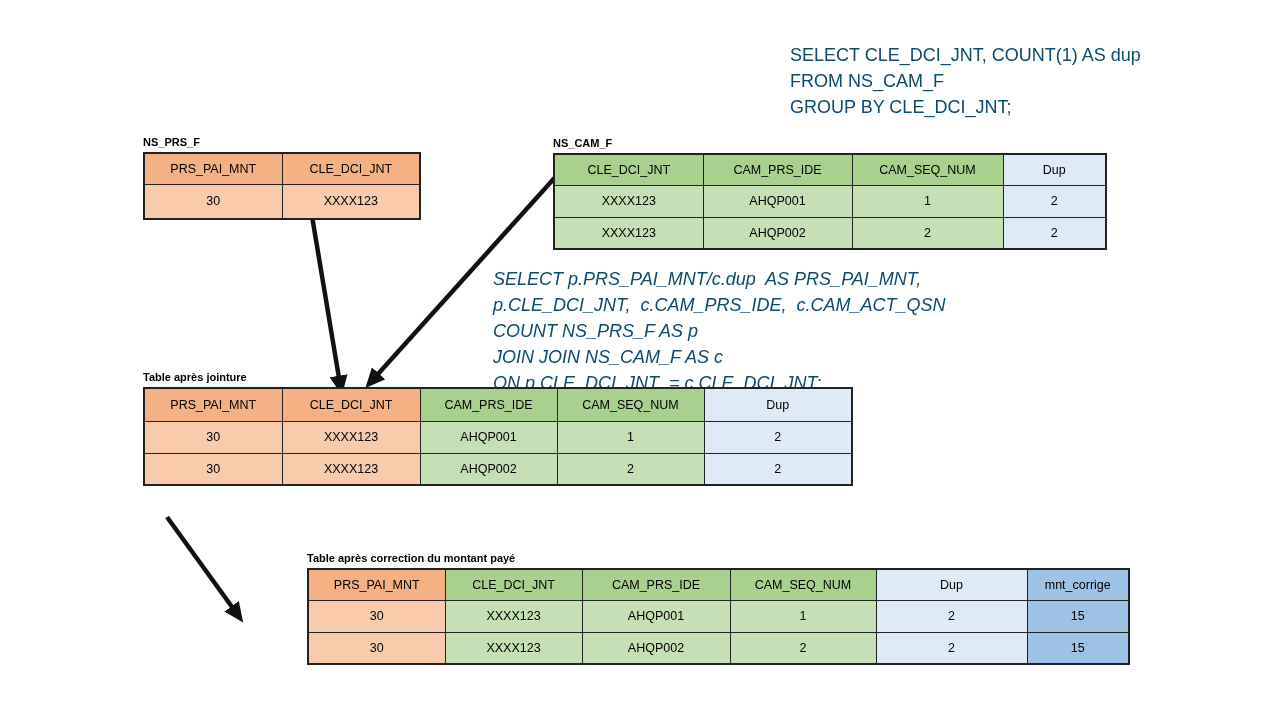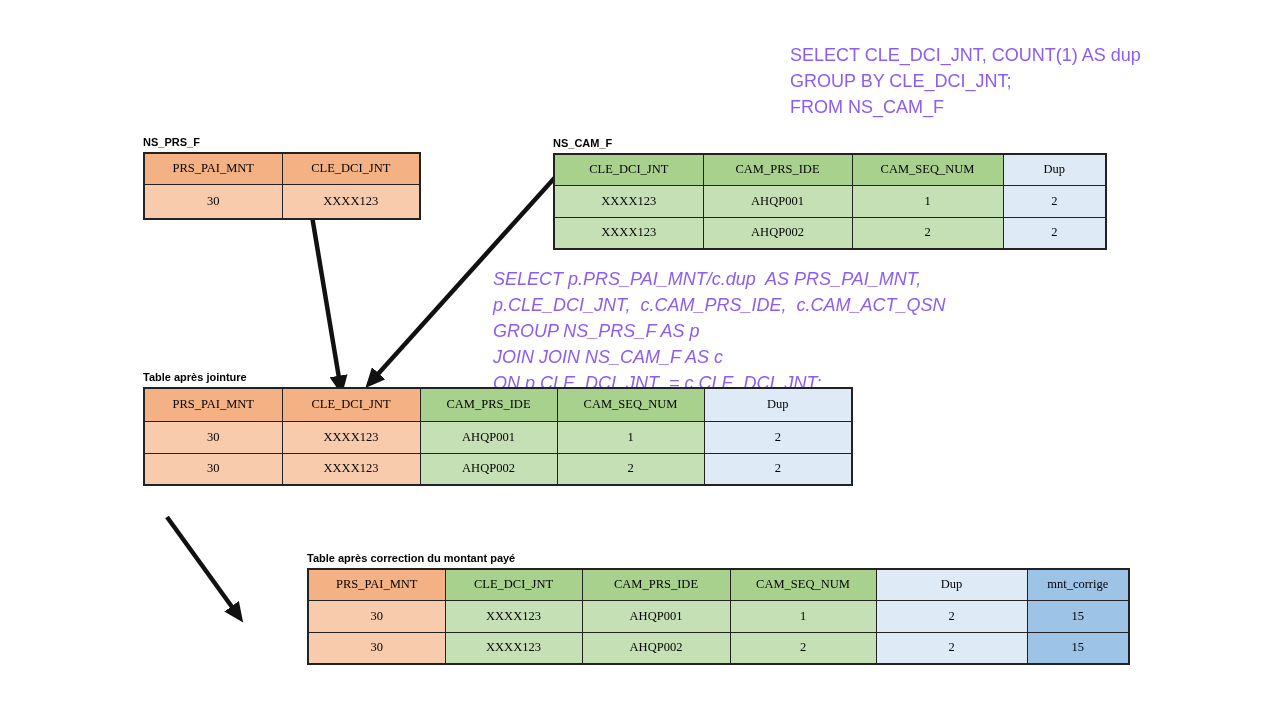--- a/index.html
+++ b/index.html
@@ -23,37 +23,36 @@
     pointer-events: none;
   }
   .arrow-line {
     stroke: var(--arrow, #111111);
     stroke-width: 4.5;
   }
   .sql {
     position: absolute;
     font-size: 18px;
     line-height: 26px;
-    color: #8b5cf6;
+    color: #0c4a6e;
   }
   .sql-line { white-space: pre; }
   .tblock { position: absolute; }
   .ttitle {
     font-size: 11px;
     font-weight: bold;
     height: 16px;
     line-height: 16px;
     margin-bottom: 2px;
     white-space: nowrap;
   }
   table.tbl {
     border-collapse: collapse;
     table-layout: fixed;
     border: 2px solid var(--border, #222222);
-    font-family: Liberation Serif, serif;
   }
   table.tbl th, table.tbl td {
     border: 1px solid var(--border, #222222);
     text-align: center;
     vertical-align: middle;
     font-size: 12.5px;
     font-weight: normal;
     padding: 0;
     overflow: hidden;
     white-space: nowrap;
@@ -76,28 +75,28 @@
         <path d="M0,0 L4.4,2 L0,4 Z" fill="#111111"></path>
       </marker>
     </defs>
     <line class="arrow-line" x1="305" y1="174" x2="341" y2="390" marker-end="url(#ah)"></line>
     <line class="arrow-line" x1="559" y1="173" x2="369" y2="384" marker-end="url(#ah)"></line>
     <line class="arrow-line" x1="167" y1="517" x2="240" y2="618" marker-end="url(#ah)"></line>
   </svg>
 
   <div class="sql" style="left:790px; top:42px;">
     <div class="sql-line">SELECT CLE_DCI_JNT, COUNT(1) AS dup</div>
+    <div class="sql-line">FROM NS_CAM_F</div>
     <div class="sql-line">GROUP BY CLE_DCI_JNT;</div>
-    <div class="sql-line">FROM NS_CAM_F</div>
   </div>
 
   <div class="sql" style="left:493px; top:266px;font-style:italic;">
     <div class="sql-line">SELECT p.PRS_PAI_MNT/c.dup  AS PRS_PAI_MNT,</div>
     <div class="sql-line">p.CLE_DCI_JNT,  c.CAM_PRS_IDE,  c.CAM_ACT_QSN</div>
-    <div class="sql-line">GROUP NS_PRS_F AS p</div>
+    <div class="sql-line">COUNT NS_PRS_F AS p</div>
     <div class="sql-line">JOIN JOIN NS_CAM_F AS c</div>
     <div class="sql-line">ON p.CLE_DCI_JNT  = c.CLE_DCI_JNT;</div>
   </div>
 
   <div class="tblock" style="left:143px; top:134px;">
     <div class="ttitle">NS_PRS_F</div>
     <table class="tbl">
       <colgroup>
           <col style="width:138px">
           <col style="width:138px">

